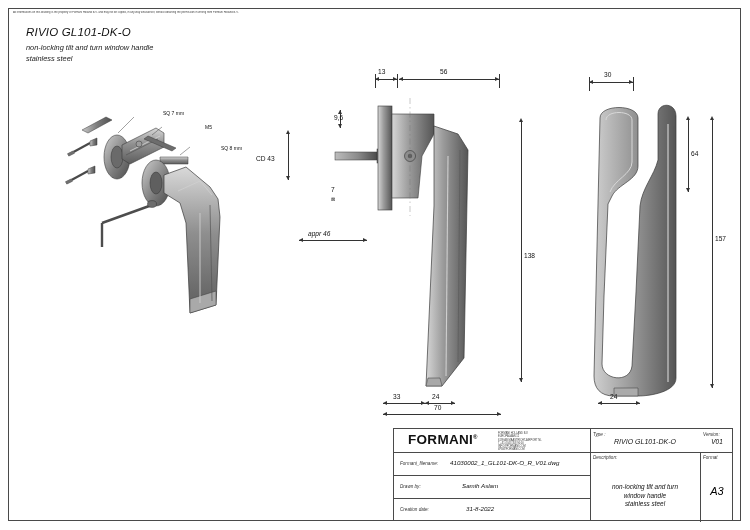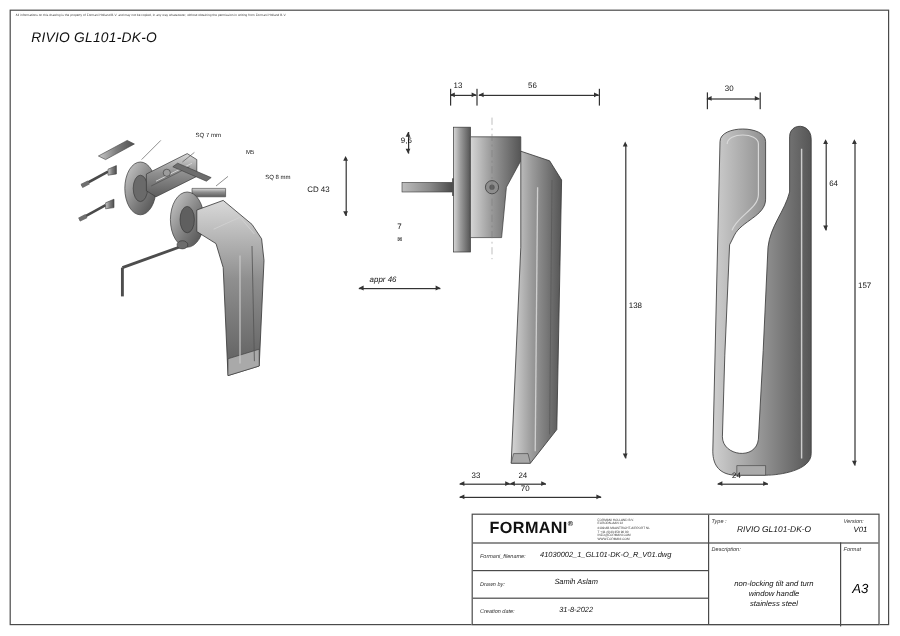--- a/index.html
+++ b/index.html
@@ -205,20 +205,24 @@
 <body>
 
 <div id="sheet">
 
   <div class="frame"></div>
 
   <div class="tiny-legal">All informations on this drawing is the property of Formani Holland B.V. and may not be copied, in any way whatsoever, without obtaining the permission in writing from Formani Holland B.V.</div>
 
   <div class="title-block-text">
     <div class="title-main">RIVIO GL101-DK-O</div>
+    <div class="title-sub">
+      <span>non-locking tilt and turn window handle</span><br>
+      <span>stainless steel</span>
+    </div>
   </div>
 
   <svg id="exploded" viewBox="0 0 200 230">
     <defs>
       <linearGradient id="gmetal" x1="0" y1="0" x2="0" y2="1">
         <stop offset="0%" stop-color="#d9d9d9"></stop>
         <stop offset="45%" stop-color="#8f8f8f"></stop>
         <stop offset="100%" stop-color="#5d5d5d"></stop>
       </linearGradient>
       <linearGradient id="gmetal2" x1="0" y1="0" x2="1" y2="0">

